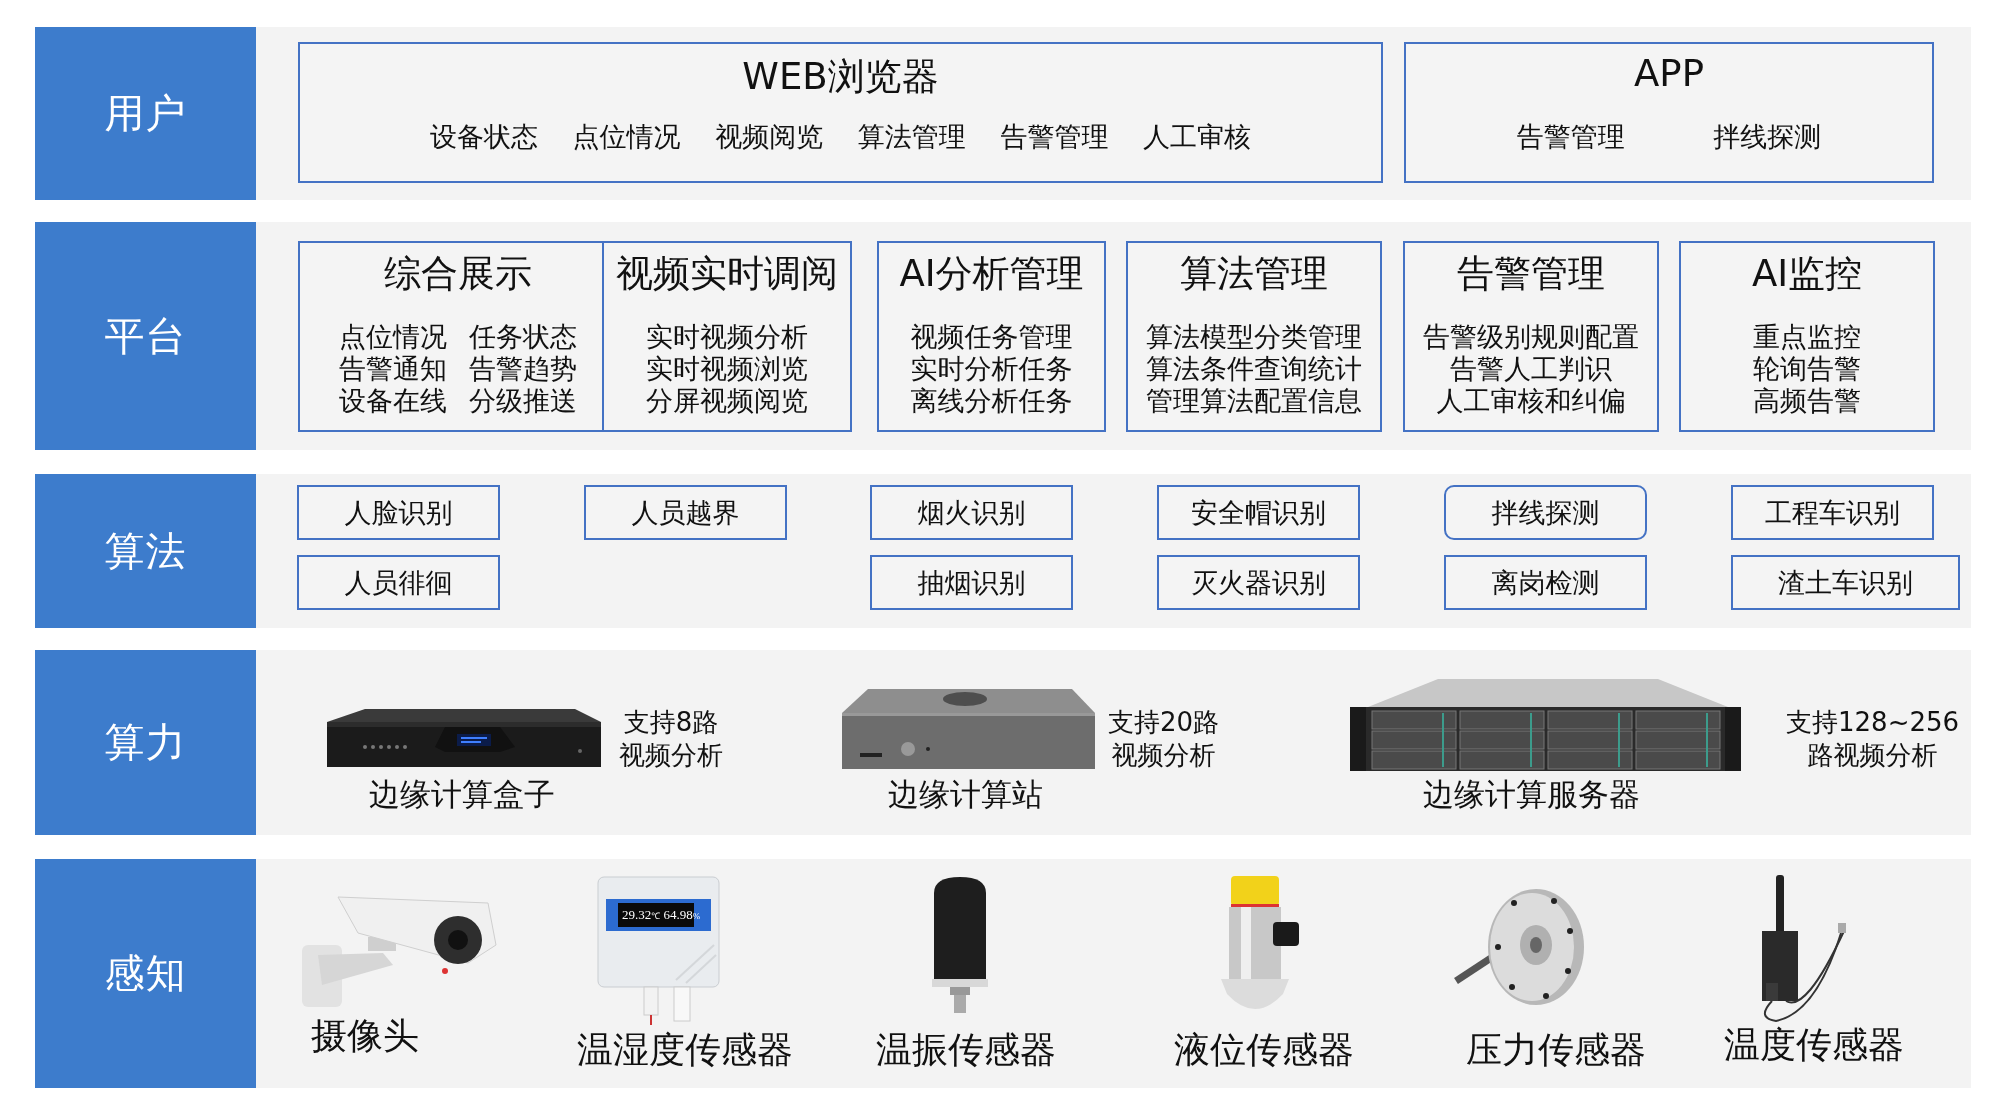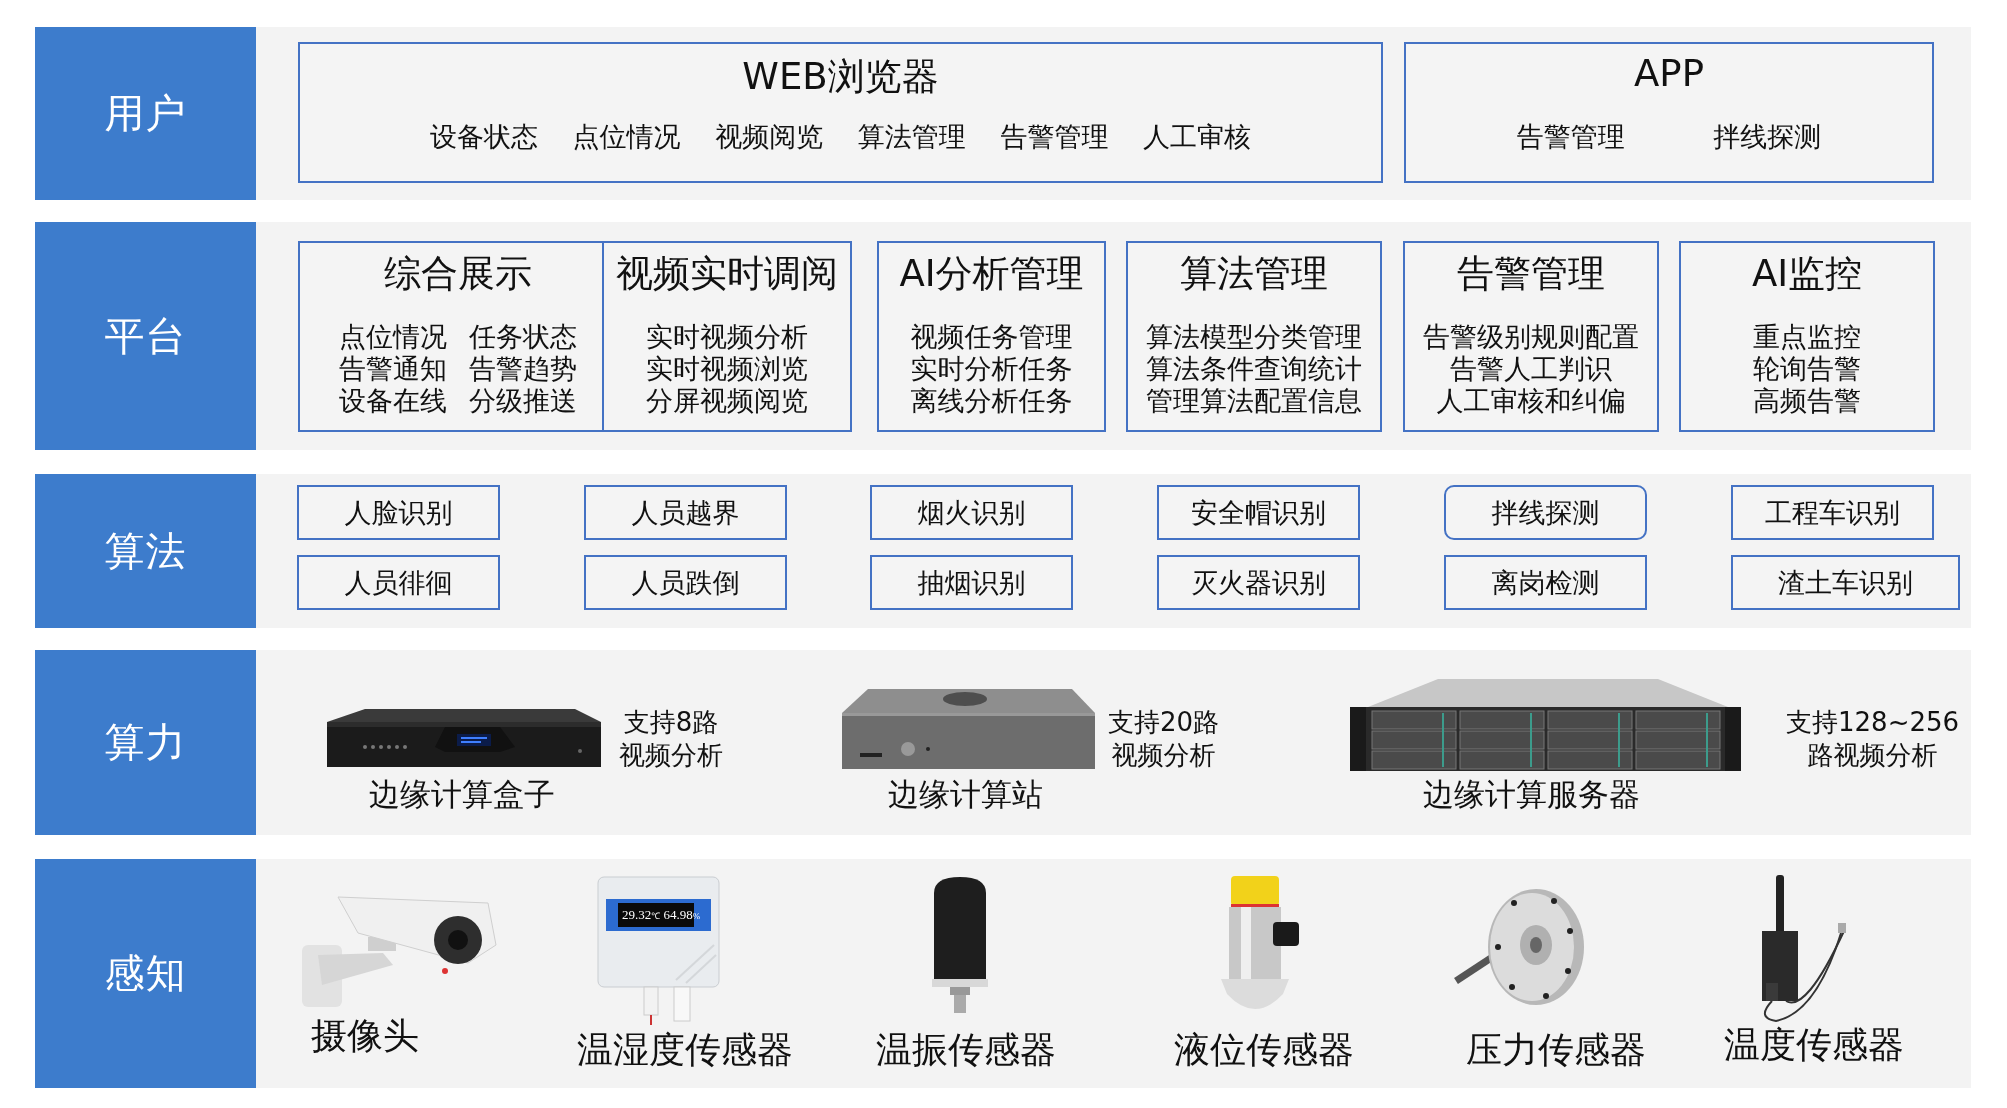--- a/index.html
+++ b/index.html
@@ -108,21 +108,20 @@
 <div class="row" style="top:474px;height:154px;">
   <div class="row-label">算法</div>
   <div class="row-panel">
     <div class="box algo" style="left:41px;top:11px;width:203px;height:55px;">人脸识别</div>
     <div class="box algo" style="left:328px;top:11px;width:203px;height:55px;">人员越界</div>
     <div class="box algo" style="left:614px;top:11px;width:203px;height:55px;">烟火识别</div>
     <div class="box algo" style="left:901px;top:11px;width:203px;height:55px;">安全帽识别</div>
     <div class="box algo" style="left:1188px;top:11px;width:203px;height:55px;border-radius:10px;">拌线探测</div>
     <div class="box algo" style="left:1475px;top:11px;width:203px;height:55px;">工程车识别</div>
     <div class="box algo" style="left:41px;top:81px;width:203px;height:55px;">人员徘徊</div>
-    <div class="box algo" style="left:328px;top:81px;width:203px;height:55px;">人员跌倒</div>
     <div class="box algo" style="left:614px;top:81px;width:203px;height:55px;">抽烟识别</div>
     <div class="box algo" style="left:901px;top:81px;width:203px;height:55px;">灭火器识别</div>
     <div class="box algo" style="left:1188px;top:81px;width:203px;height:55px;">离岗检测</div>
     <div class="box algo" style="left:1475px;top:81px;width:229px;height:55px;">渣土车识别</div>
   </div>
 </div>
 
 <div class="row" style="top:650px;height:185px;">
   <div class="row-label">算力</div>
   <div class="row-panel">

